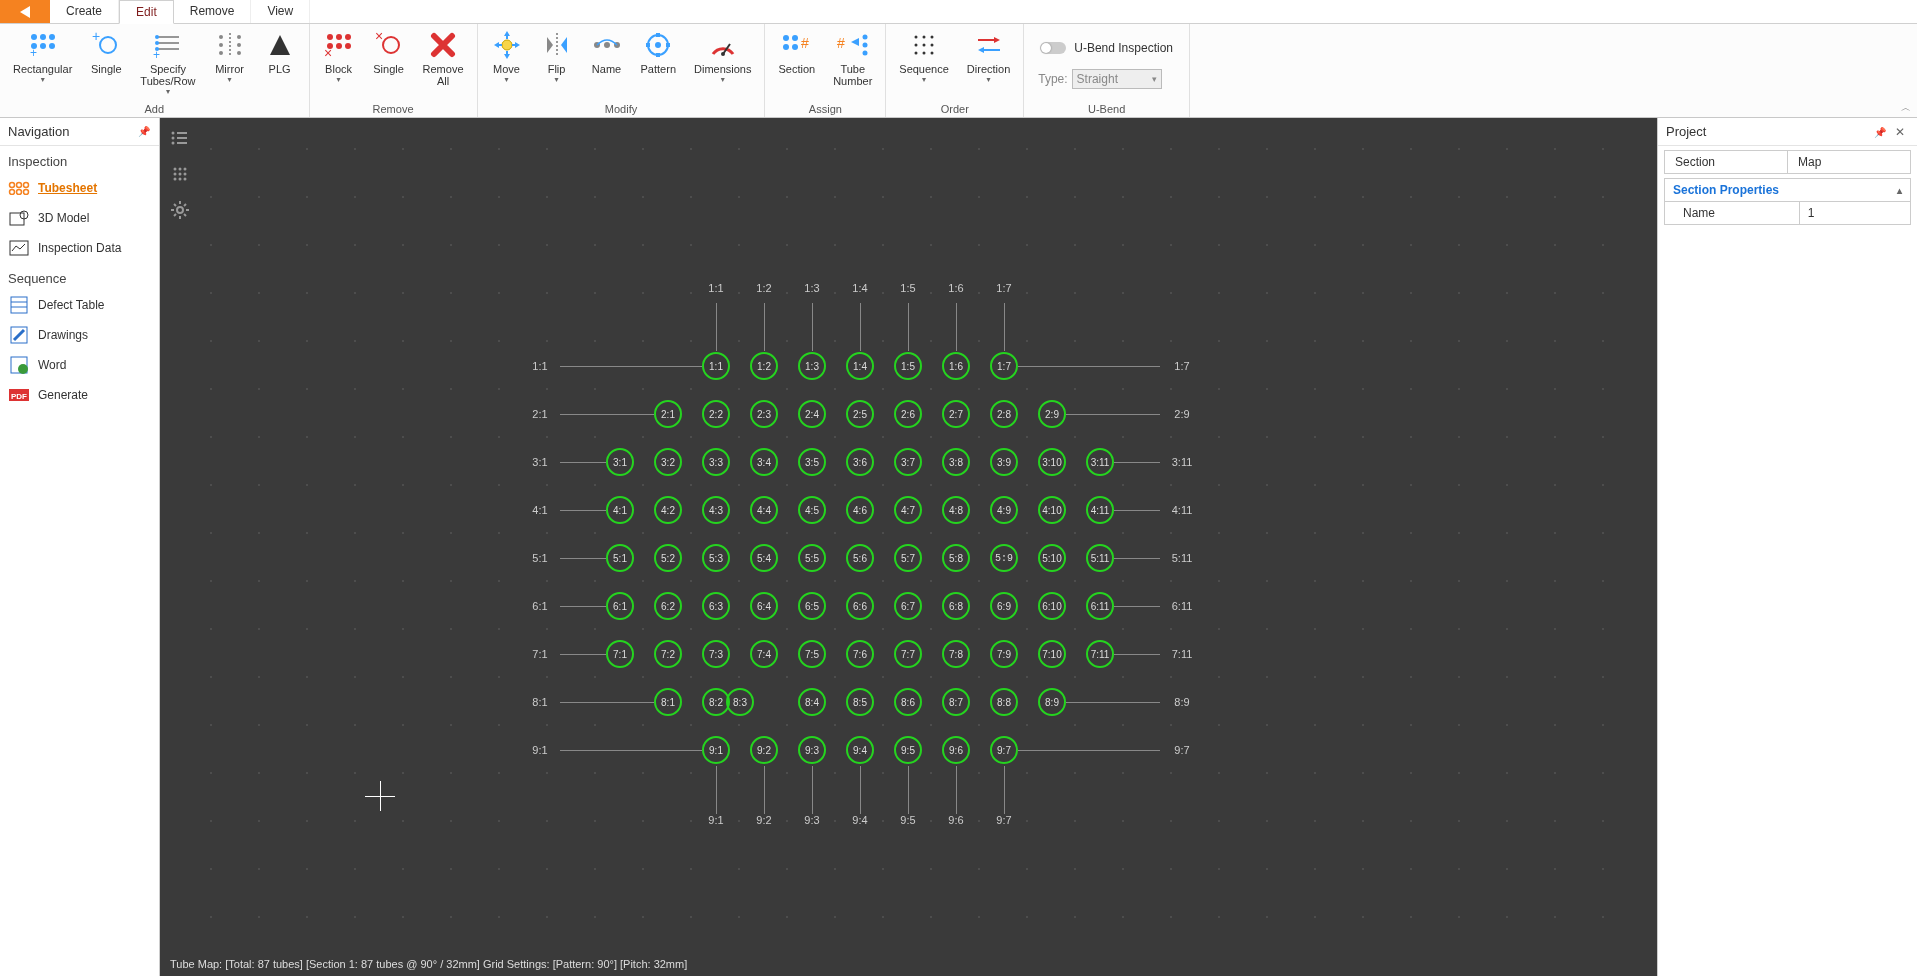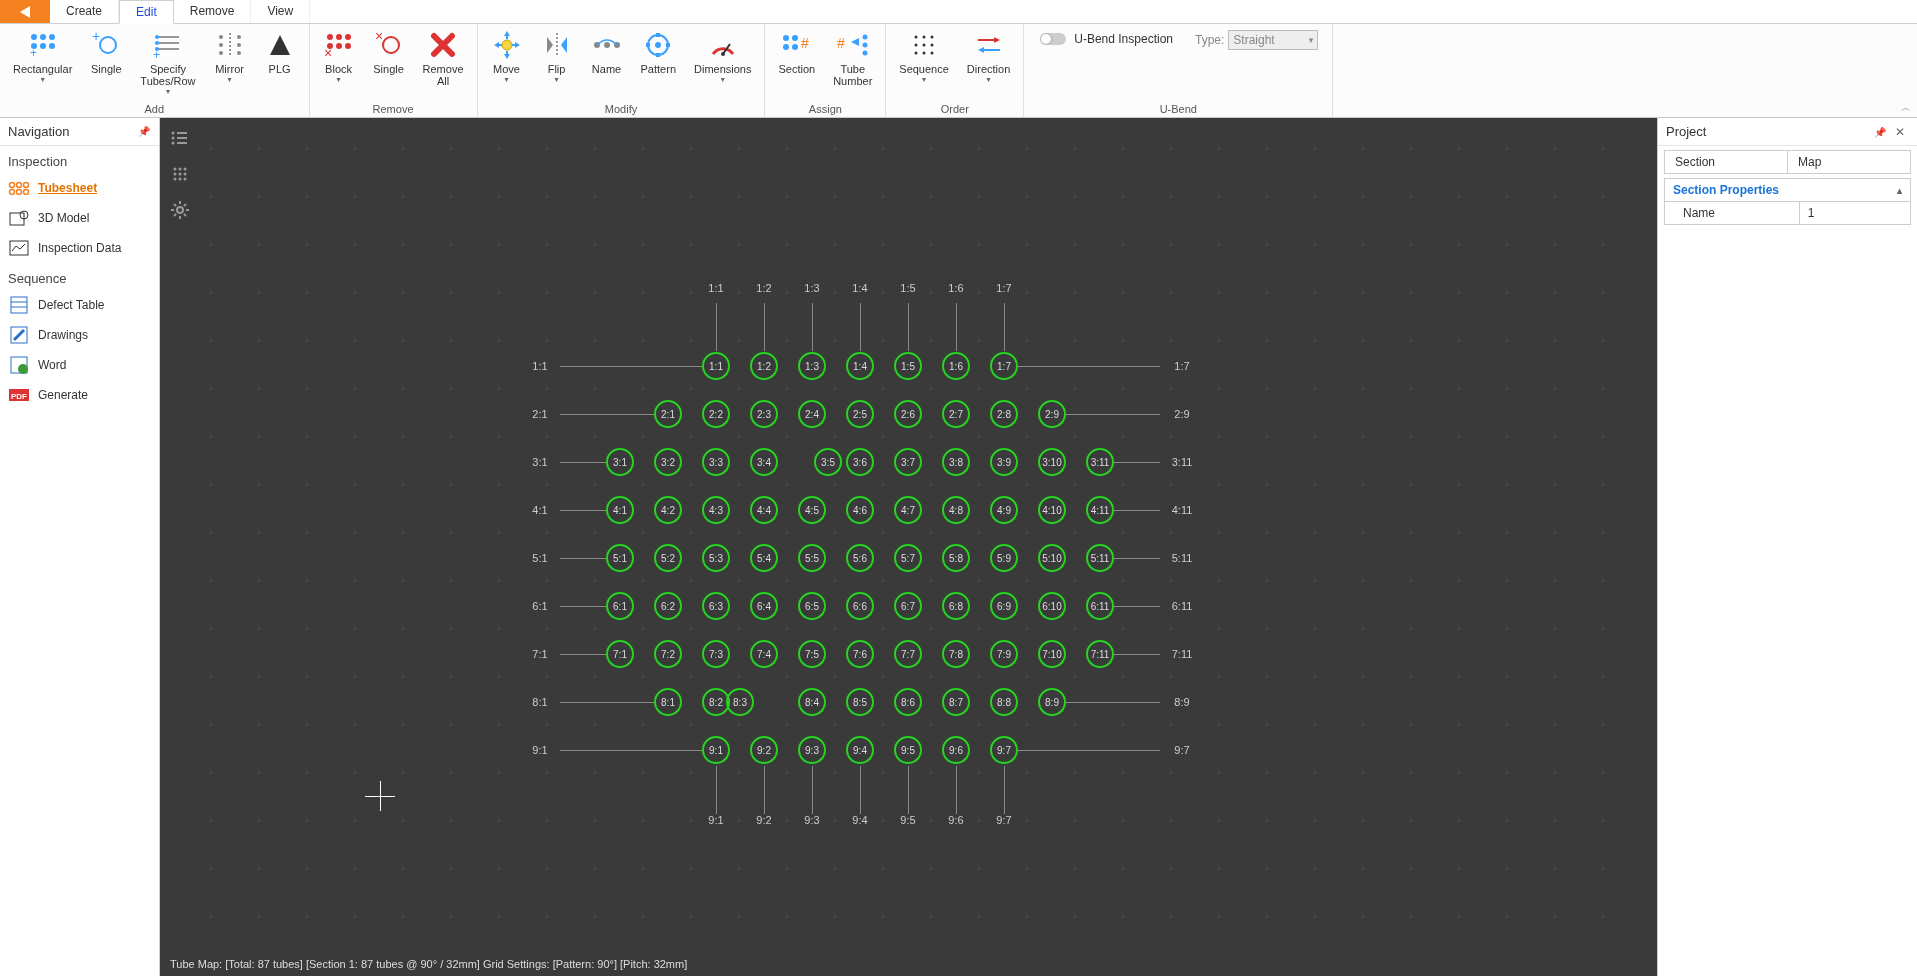--- a/index.html
+++ b/index.html
@@ -4,21 +4,21 @@
 <style>
 * { box-sizing: border-box; margin: 0; padding: 0; }
 body { font-family: "Segoe UI", Arial, sans-serif; font-size: 12px; color: #333; background: #fff; overflow: hidden; }
 .app { display: flex; flex-direction: column; height: 976px; width: 1917px; position: relative; }
 
 
 .top-tabs { display: flex; align-items: stretch; height: 24px; border-bottom: 1px solid #d0d0d0; background: #fff; }
 .logo-box { width: 50px; background: #f58220; display:flex; align-items:center; justify-content:center; }
 .logo-tri { width:0; height:0; border-top:6px solid transparent; border-bottom:6px solid transparent; border-right:10px solid #fff; }
 .top-tab { padding: 4px 16px; cursor: pointer; border-right: 1px solid #eee; }
-.top-tab.active { color:#1d4ed8; border:1px solid #d0d0d0; border-bottom:1px solid #fff; background:#fff; margin-bottom:-1px;}
+.top-tab.active { color:#7f1d1d; border:1px solid #d0d0d0; border-bottom:1px solid #fff; background:#fff; margin-bottom:-1px;}
 
 
 .ribbon { display: flex; align-items: stretch; height: 94px; border-bottom: 1px solid #c8c8c8; background: #fcfcfc; position:relative;}
 .ribbon-group { display: flex; flex-direction: column; border-right: 1px solid #e0e0e0; padding: 2px 6px 0 6px; }
 .ribbon-group-items { display: flex; align-items: flex-start; flex: 1; gap: 4px; }
 .ribbon-group-label { text-align: center; font-size: 11px; color: #555; padding: 2px 0; }
 .ribbon-btn { display: flex; flex-direction: column; align-items: center; justify-content: flex-start; padding: 2px 6px; min-width: 40px; cursor: pointer; text-align:center; border:1px solid transparent; }
 .ribbon-btn .icon { width: 32px; height: 32px; display:flex; align-items:center; justify-content:center; margin-bottom:2px; }
 .ribbon-btn .lbl { font-size: 11px; line-height: 12px; color:#333; white-space: pre; }
 .ribbon-btn .dd::after { content:"▾"; font-size:8px; color:#666; display:block; }
@@ -339,21 +339,21 @@
               </svg>
             </div>
           <span class="lbl">Direction</span>
             <span class="dd"></span>
         </div>
       </div>
       <div class="ribbon-group-label">Order</div>
     </div>
 
     <div class="ribbon-group">
-      <div class="ribbon-group-items" style="flex-direction:row; align-items:flex-start; justify-content:center;">
+      <div class="ribbon-group-items" style="flex-direction:column; align-items:flex-start; justify-content:center;">
         <div class="toggle-switch">
           <div class="switch-track">
               <div class="switch-thumb"></div>
             </div>
           <span>U-Bend Inspection</span>
         </div>
         <div class="type-row">
           <span>Type:</span>
           <div class="type-select">
               <span>Straight</span>
@@ -1060,21 +1060,21 @@
           <div class="tube" style="left: 844px; top: 296px;">2:8</div>
           <div class="tube" style="left: 892px; top: 296px;">2:9</div>
           <div class="row-label" style="left: 380px; top: 344px;">3:1</div>
           <div class="row-label" style="left: 1022px; top: 344px;">3:11</div>
           <div class="row-line" style="left: 400px; top: 344px; width: 46px;"></div>
           <div class="row-line" style="left: 954px; top: 344px; width: 46px;"></div>
           <div class="tube" style="left: 460px; top: 344px;">3:1</div>
           <div class="tube" style="left: 508px; top: 344px;">3:2</div>
           <div class="tube" style="left: 556px; top: 344px;">3:3</div>
           <div class="tube" style="left: 604px; top: 344px;">3:4</div>
-          <div class="tube" style="left: 668px; top: 344px;">3:5</div>
+          <div class="tube" style="left: 652px; top: 344px;">3:5</div>
           <div class="tube" style="left: 700px; top: 344px;">3:6</div>
           <div class="tube" style="left: 748px; top: 344px;">3:7</div>
           <div class="tube" style="left: 796px; top: 344px;">3:8</div>
           <div class="tube" style="left: 844px; top: 344px;">3:9</div>
           <div class="tube" style="left: 892px; top: 344px;">3:10</div>
           <div class="tube" style="left: 940px; top: 344px;">3:11</div>
           <div class="row-label" style="left: 380px; top: 392px;">4:1</div>
           <div class="row-label" style="left: 1022px; top: 392px;">4:11</div>
           <div class="row-line" style="left: 400px; top: 392px; width: 46px;"></div>
           <div class="row-line" style="left: 954px; top: 392px; width: 46px;"></div>
@@ -1094,21 +1094,21 @@
           <div class="row-line" style="left: 400px; top: 440px; width: 46px;"></div>
           <div class="row-line" style="left: 954px; top: 440px; width: 46px;"></div>
           <div class="tube" style="left: 460px; top: 440px;">5:1</div>
           <div class="tube" style="left: 508px; top: 440px;">5:2</div>
           <div class="tube" style="left: 556px; top: 440px;">5:3</div>
           <div class="tube" style="left: 604px; top: 440px;">5:4</div>
           <div class="tube" style="left: 652px; top: 440px;">5:5</div>
           <div class="tube" style="left: 700px; top: 440px;">5:6</div>
           <div class="tube" style="left: 748px; top: 440px;">5:7</div>
           <div class="tube" style="left: 796px; top: 440px;">5:8</div>
-          <div class="tube" style="left: 844px; top: 440px;">5:9</div>
+          <div class="tube" style="left: 844px; top: 440px; font-family: Liberation Mono, monospace;">5:9</div>
           <div class="tube" style="left: 892px; top: 440px;">5:10</div>
           <div class="tube" style="left: 940px; top: 440px;">5:11</div>
           <div class="row-label" style="left: 380px; top: 488px;">6:1</div>
           <div class="row-label" style="left: 1022px; top: 488px;">6:11</div>
           <div class="row-line" style="left: 400px; top: 488px; width: 46px;"></div>
           <div class="row-line" style="left: 954px; top: 488px; width: 46px;"></div>
           <div class="tube" style="left: 460px; top: 488px;">6:1</div>
           <div class="tube" style="left: 508px; top: 488px;">6:2</div>
           <div class="tube" style="left: 556px; top: 488px;">6:3</div>
           <div class="tube" style="left: 604px; top: 488px;">6:4</div>

